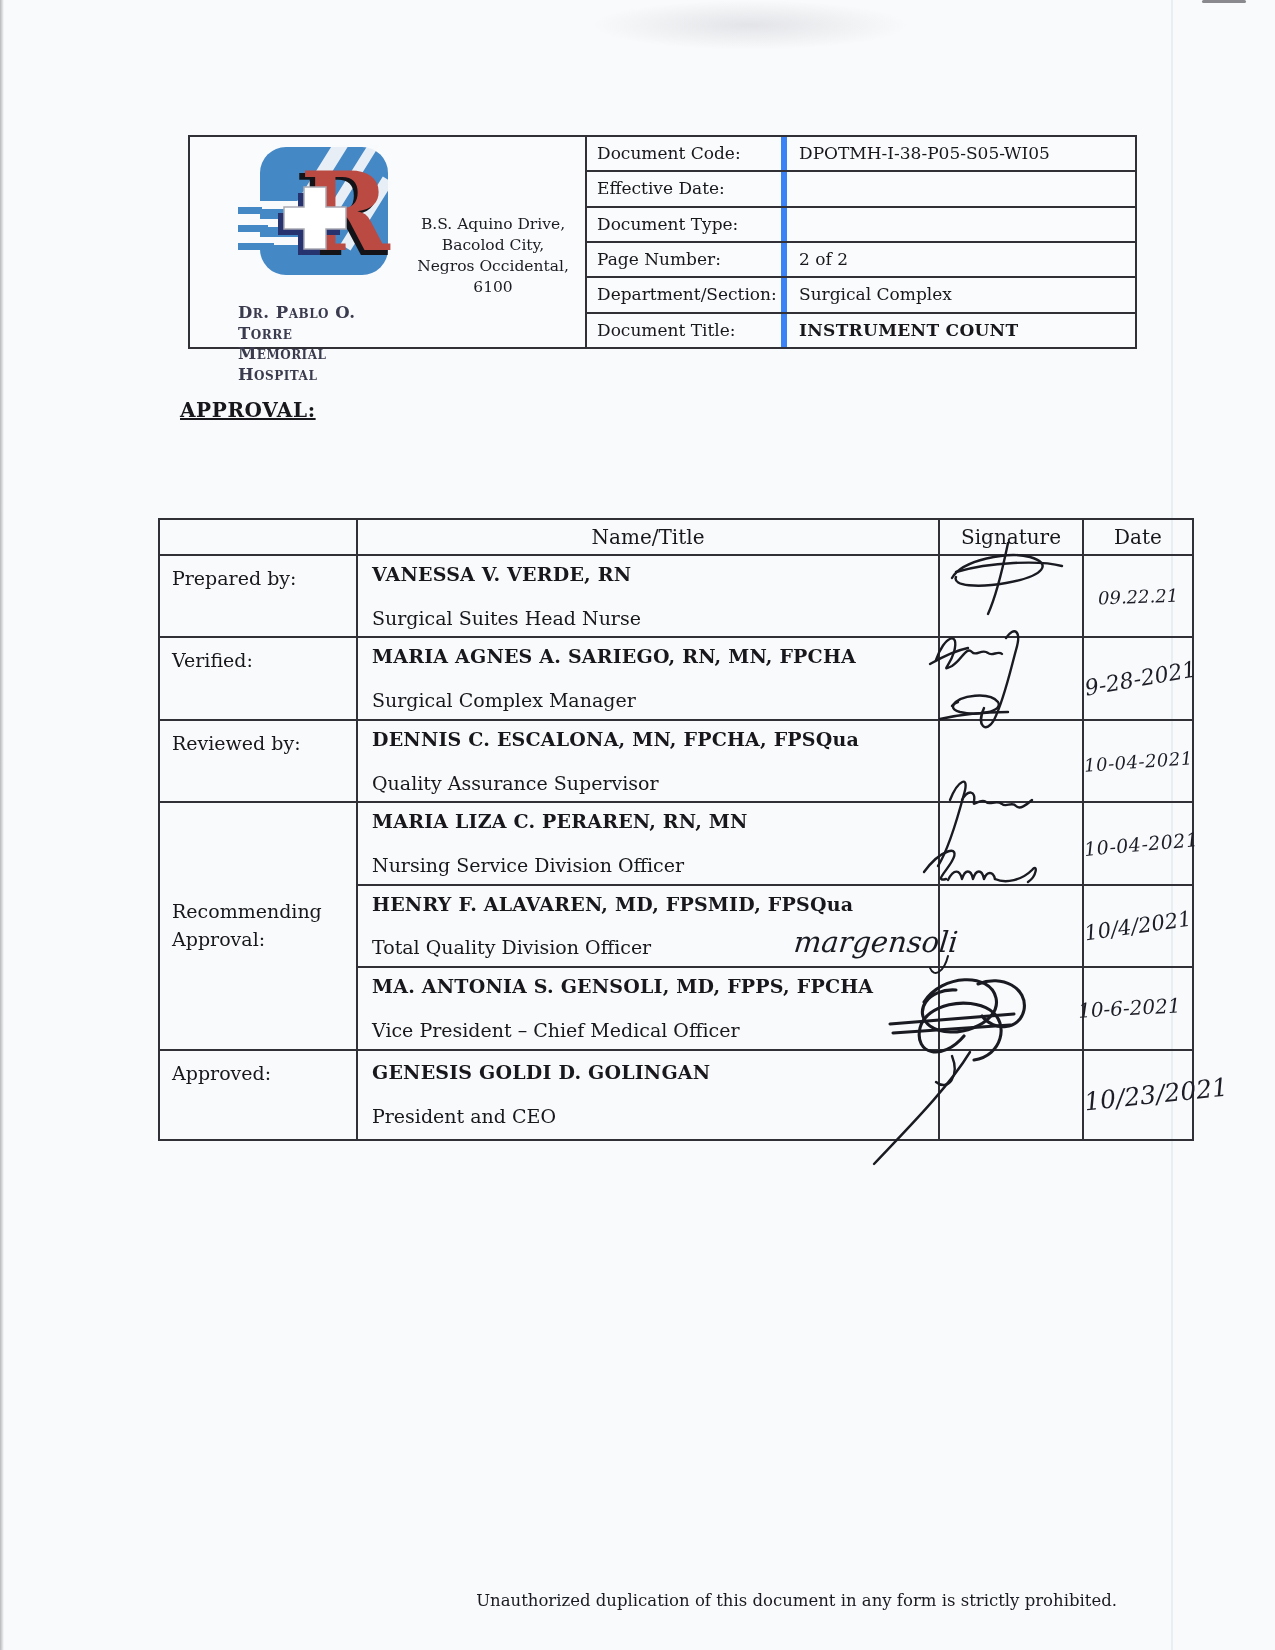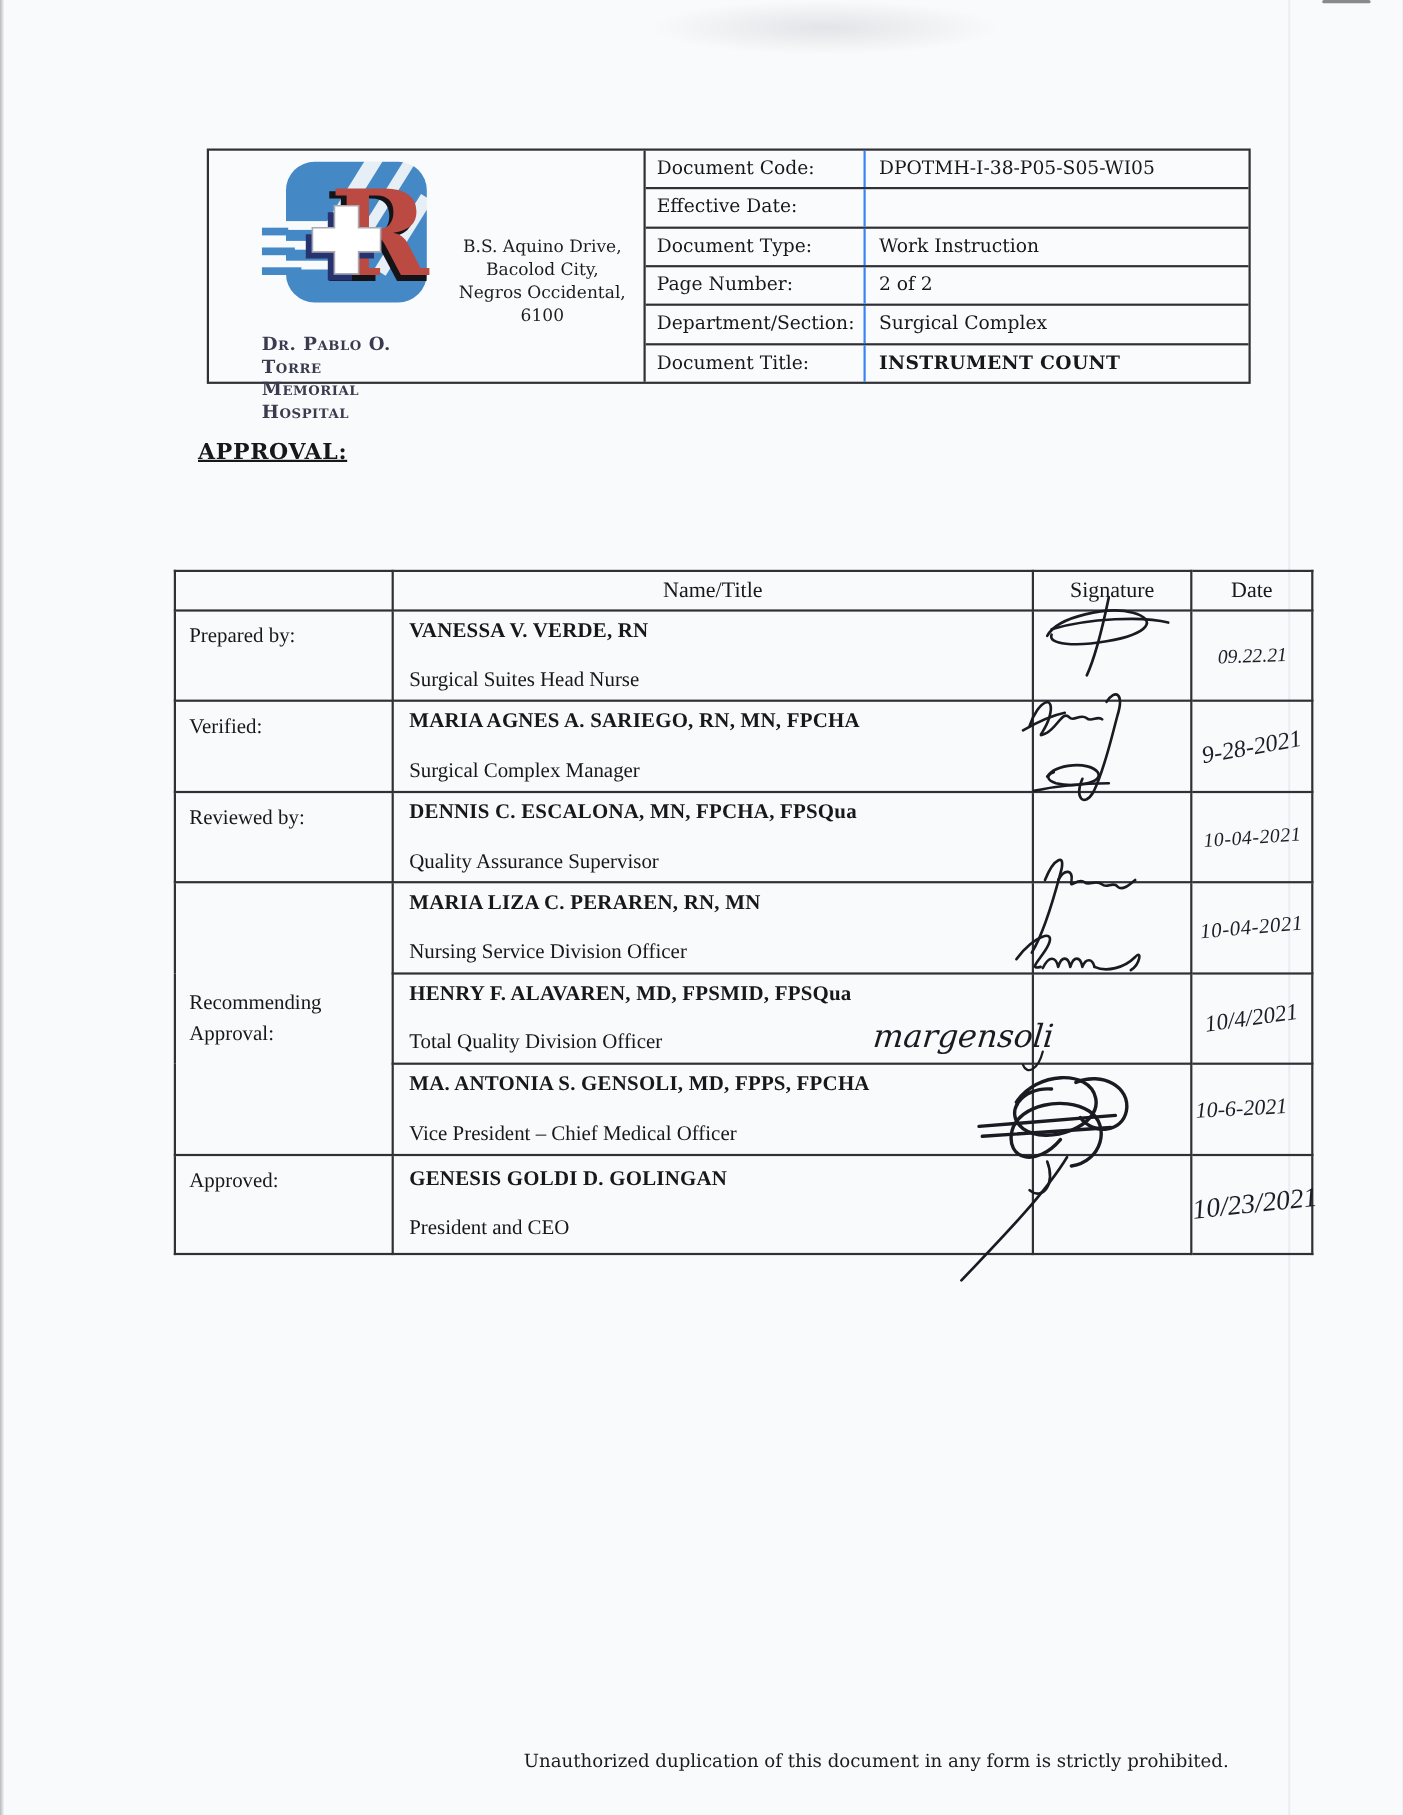--- a/index.html
+++ b/index.html
@@ -25,32 +25,32 @@
   }
   .hdr-left{width:397px;border-right:2px solid #303036;display:flex;box-sizing:border-box;}
   .logo-col{width:215px;padding:8px 0 0 48px;box-sizing:border-box;}
   .hospital-name{margin-top:2px;font-variant:small-caps;font-weight:bold;
     font-size:16.5px;line-height:1.25;color:#3a3b4e;letter-spacing:.5px;}
   .addr-col{flex:1;display:flex;flex-direction:column;justify-content:center;
     text-align:center;font-size:15.5px;line-height:1.35;padding:28px 4px 0 0;color:#1b1b22;}
   .doc-grid{flex:1;display:flex;flex-direction:column;}
   .doc-row{flex:1;display:flex;border-bottom:2px solid #303036;box-sizing:border-box;}
   .doc-row:last-child{border-bottom:none;justify-content:space-between;}
-  .doc-label{width:200px;border-right:2px solid #3b82f6;padding:6px 0 0 10px;
+  .doc-label{width:200px;border-right:6px solid #3b82f6;padding:6px 0 0 10px;
     font-size:17px;box-sizing:border-box;}
   .doc-value{flex:1;padding:6px 0 0 12px;font-size:17px;box-sizing:border-box;}
   .doc-value.bold{font-weight:bold;letter-spacing:.3px;}
   
   .approval-heading{position:absolute;left:180px;top:398px;font-size:20px;
     font-weight:bold;text-decoration:underline;letter-spacing:.6px;}
   
   table.approval{position:absolute;left:158px;top:518px;width:1034px;
     border-collapse:collapse;table-layout:fixed;}
   table.approval td, table.approval th{border:2px solid #303036;box-sizing:border-box;
-    overflow:visible;font-family:Liberation Serif, serif;}
+    overflow:visible;}
   th.h-blank{width:198px;}
   th.h-name{width:582px;}
   th.h-sig{width:144px;}
   th.h-date{width:110px;}
   table.approval th{height:36px;font-weight:normal;font-size:20px;text-align:center;
     padding:0;}
   td.role{vertical-align:top;padding:9px 4px 0 12px;font-size:19px;line-height:1.45;}
   td.role.mid{vertical-align:middle;padding-top:0;}
   td.names{vertical-align:middle;padding:6px 4px 6px 14px;}
   .nm{font-weight:bold;font-size:19px;letter-spacing:.2px;line-height:1.3;}
@@ -124,21 +124,20 @@
     <div class="doc-grid">
       <div class="doc-row">
         <div class="doc-label">Document Code:</div>
         <div class="doc-value">DPOTMH-I-38-P05-S05-WI05</div>
       </div>
       <div class="doc-row">
         <div class="doc-label">Effective Date:</div>
       </div>
       <div class="doc-row">
         <div class="doc-label">Document Type:</div>
-        <div class="doc-value">Work Instruction</div>
       </div>
       <div class="doc-row">
         <div class="doc-label">Page Number:</div>
         <div class="doc-value">2 of 2</div>
       </div>
       <div class="doc-row">
         <div class="doc-label">Department/Section:</div>
         <div class="doc-value">Surgical Complex</div>
       </div>
       <div class="doc-row">

